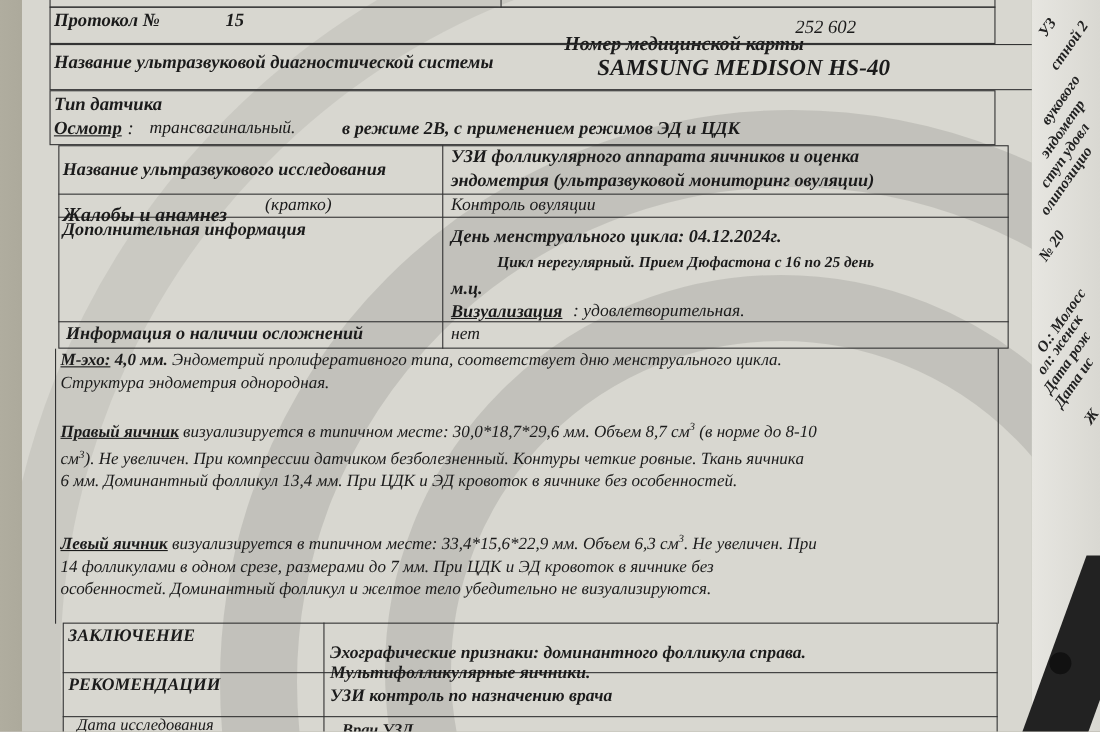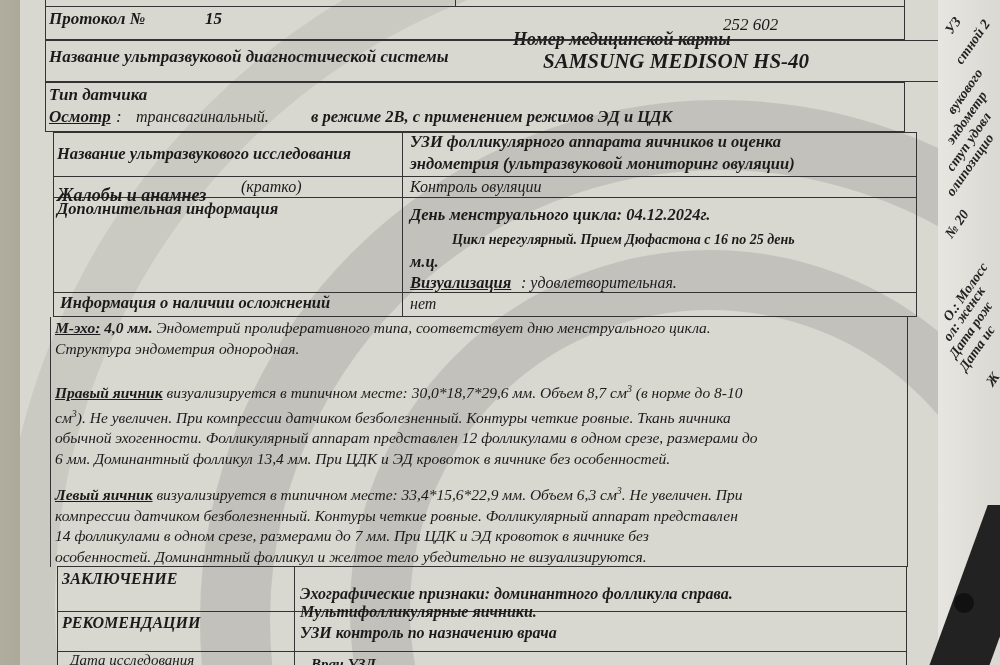--- a/index.html
+++ b/index.html
@@ -115,27 +115,25 @@
   <div class="vline" style="left:862px; top:317px; height:250px;"></div>
 
   <div class="para" style="left:10px; top:318px; width:850px;">
     <span class="line"><span class="b u">М-эхо:</span> <span class="b">4,0   мм.</span><span> Эндометрий    пролиферативного типа,    соответствует дню менструального цикла.</span></span>
     <span class="line">Структура эндометрия однородная.</span>
   </div>
 
   <div class="para" style="left:10px; top:379px; width:850px;">
     <span class="line"><span class="b u">Правый яичник</span><span> визуализируется в типичном месте: 30,0*18,7*29,6  мм. Объем  8,7 см</span><sup>3</sup><span> (в норме до 8-10</span></span>
     <span class="line"><span>см</span><sup>3</sup><span>).     Не увеличен. При компрессии датчиком безболезненный. Контуры четкие   ровные. Ткань яичника</span></span>
-    <span class="line">обычной эхогенности. Фолликулярный аппарат представлен  12 фолликулами в одном срезе, размерами до</span>
     <span class="line">6 мм.  Доминантный фолликул  13,4 мм.  При ЦДК и ЭД кровоток в яичнике без особенностей.</span>
   </div>
 
   <div class="para" style="left:10px; top:481px; width:850px;">
     <span class="line"><span class="b u">Левый яичник</span><span> визуализируется в типичном месте: 33,4*15,6*22,9  мм. Объем 6,3 см</span><sup>3</sup><span>.  Не  увеличен. При</span></span>
-    <span class="line">компрессии датчиком безболезненный.  Контуры четкие  ровные. Фолликулярный аппарат представлен</span>
     <span class="line">14  фолликулами  в  одном  срезе,   размерами до  7  мм.              При  ЦДК  и  ЭД  кровоток  в  яичнике  без</span>
     <span class="line">особенностей. Доминантный фолликул и желтое тело убедительно не визуализируются.</span>
   </div>
 
   <div class="row" style="top:566px; left:12px; width:850px; height:110px;"></div>
   <div class="vline" style="left:249px; top:566px; height:110px;"></div>
   <div class="hline" style="left:12px; top:611px; width:850px;"></div>
   <div class="hline" style="left:12px; top:651px; width:850px;"></div>
 
   <span class="t b" style="left:17px; top:570px; font-size:16px;">ЗАКЛЮЧЕНИЕ</span>

